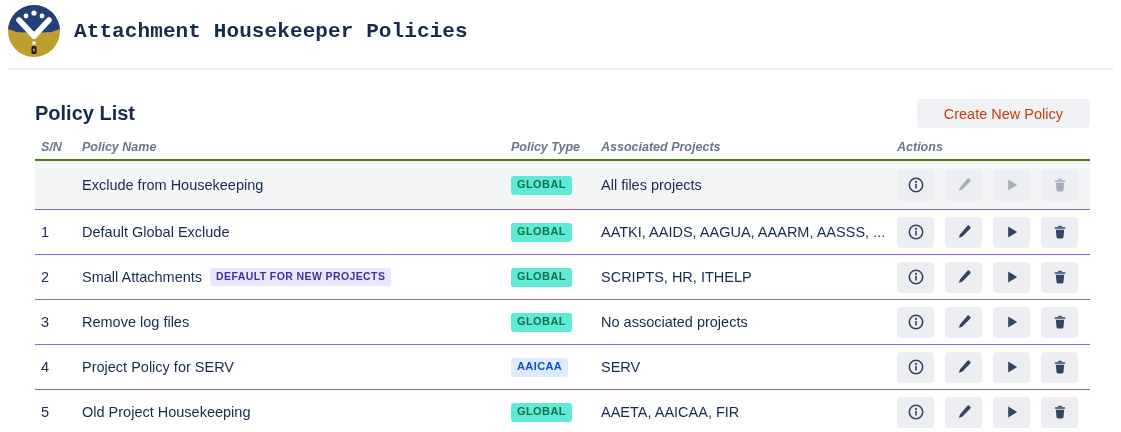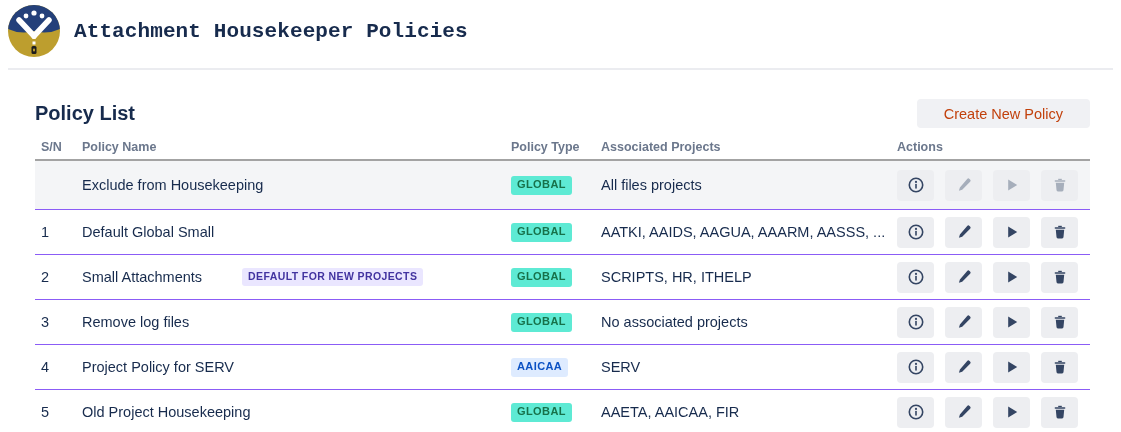--- a/index.html
+++ b/index.html
@@ -15,36 +15,36 @@
   
   .content { padding:0 31px 0 35px; }
   .toolbar { margin-top:29px; display:flex; justify-content:space-between; align-items:center; }
   .page-heading { font-size:20px; font-weight:700; color:#172B4D; }
   .btn-create { background:#F0F1F4; color:#c2410c; border:none; border-radius:4px;
     font-family:inherit; font-size:14.5px; padding:6px 27px; height:29px; cursor:pointer; }
 
   
   .policy-table { margin-top:7px; width:1055px; }
   .trow { display:flex; align-items:center; border-bottom:1px solid #8b5cf6; height:45px; }
-  .thead { height:26px; border-bottom:2px solid #a3a3a3; }
+  .thead { height:26px; border-bottom:2px solid #4d7c0f;font-style:italic; }
   .thead .cell { font-size:12.5px; font-weight:700; color:#6B778C; }
   .cell { font-size:14.5px; color:#172B4D; }
   .c-sn { width:47px; padding-left:6px; }
   .c-name { width:429px; display:flex; align-items:center; gap:8px; }
   .c-type { width:90px; }
   .c-projects { width:296px; }
   .c-actions { width:193px; display:flex; align-items:center; gap:11px; }
   .row-excluded { background:#F4F5F7; height:49px; }
 
   
   .badge { display:inline-block; font-size:11px; font-weight:700; letter-spacing:0.4px;
     padding:2px 6px 3px 6px; border-radius:3px; line-height:1.2; }
   .badge-global { background:#5eead4; color:#17714A; }
   .badge-project { background:#DEEBFF; color:#0C52C4; }
-  .badge-default { background:#EAE6FF; color:#4233A0; font-size:10.5px;margin-left:32px; }
+  .badge-default { background:#EAE6FF; color:#4233A0; font-size:10.5px; }
 
   
   .abtn { width:37px; height:31px; border:none; border-radius:4px; background:#EDEEF1;
     display:inline-flex; align-items:center; justify-content:center; cursor:pointer; }
   .abtn svg { display:block; }
   .abtn .ic { fill:#344563; }
   .abtn .ic-stroke { stroke:#344563; fill:none; }
   .abtn.disabled { cursor:default; }
   .abtn.disabled .ic { fill:#A6AEBB; }
 </style>
@@ -123,21 +123,21 @@
               <rect class="ic" x="2.6" y="3.2" width="10.8" height="1.6" rx="0.8"></rect>
               <path class="ic" d="M3.8 5.8h8.4l-.7 7.3a1.4 1.4 0 0 1-1.4 1.3H5.9a1.4 1.4 0 0 1-1.4-1.3z"></path>
             </svg>
         </button>
       </div>
     </div>
 
     <div class="trow">
       <div class="cell c-sn">1</div>
       <div class="cell c-name">
-          <span>Default Global Small</span>
+          <span>Default Global Exclude</span>
         </div>
       <div class="cell c-type"><span class="badge badge-global">GLOBAL</span></div>
       <div class="cell c-projects">AATKI, AAIDS, AAGUA, AAARM, AASSS, ...</div>
       <div class="cell c-actions">
         <button class="abtn">
             <svg width="18" height="18" viewBox="0 0 18 18">
               <circle class="ic-stroke" cx="9" cy="9" r="6.7" stroke-width="1.6"></circle>
               <circle class="ic" cx="9" cy="5.9" r="1.1"></circle>
               <rect class="ic" x="8.2" y="7.8" width="1.6" height="5" rx="0.8"></rect>
             </svg>

